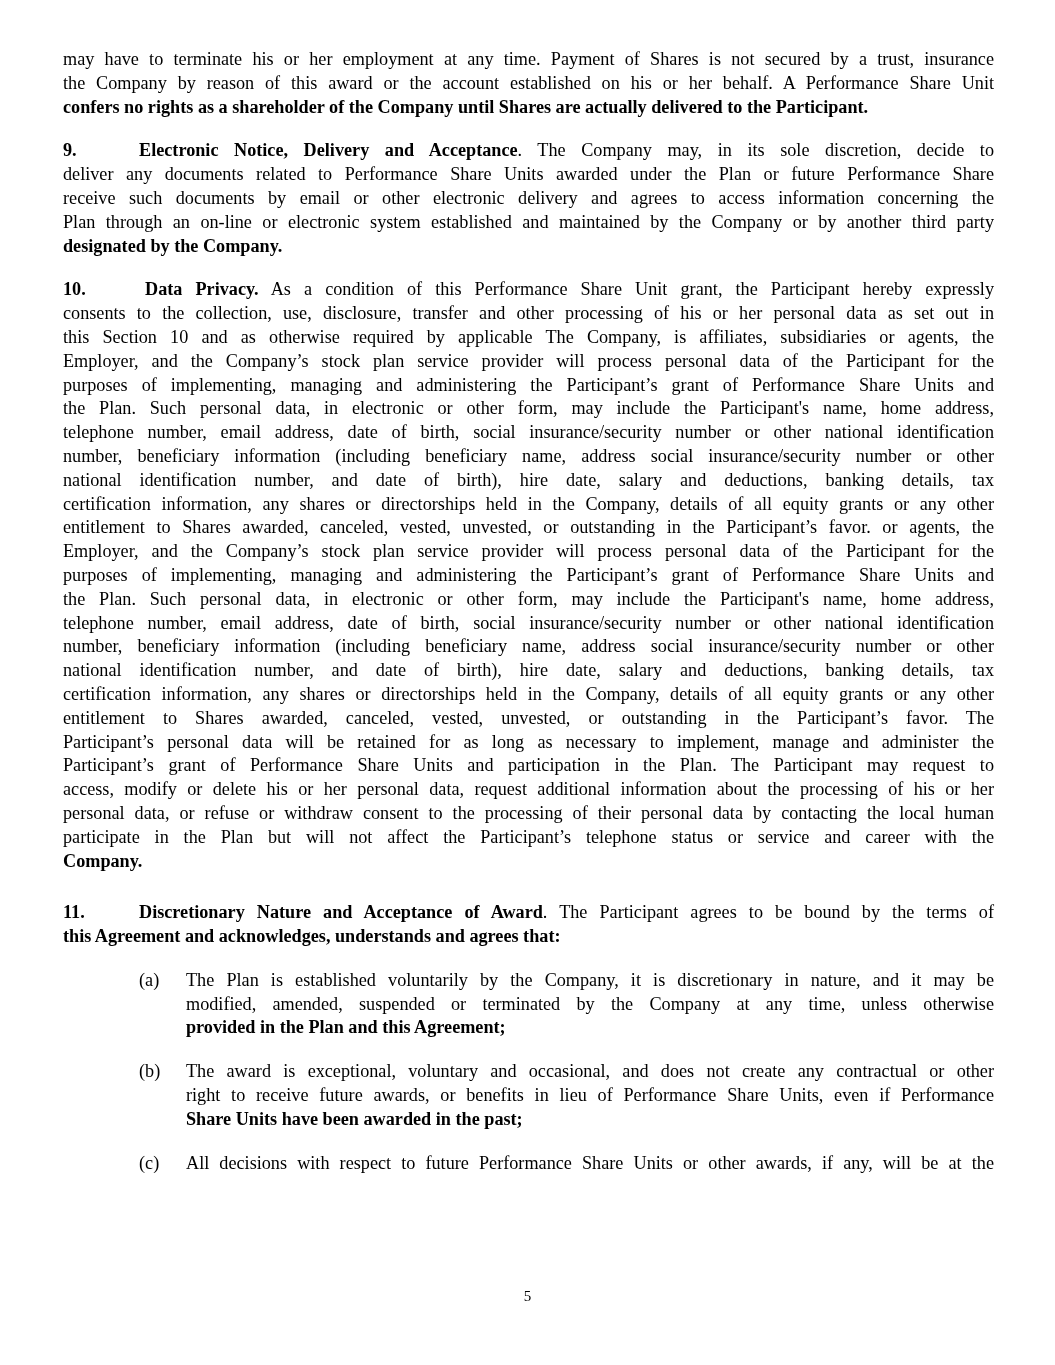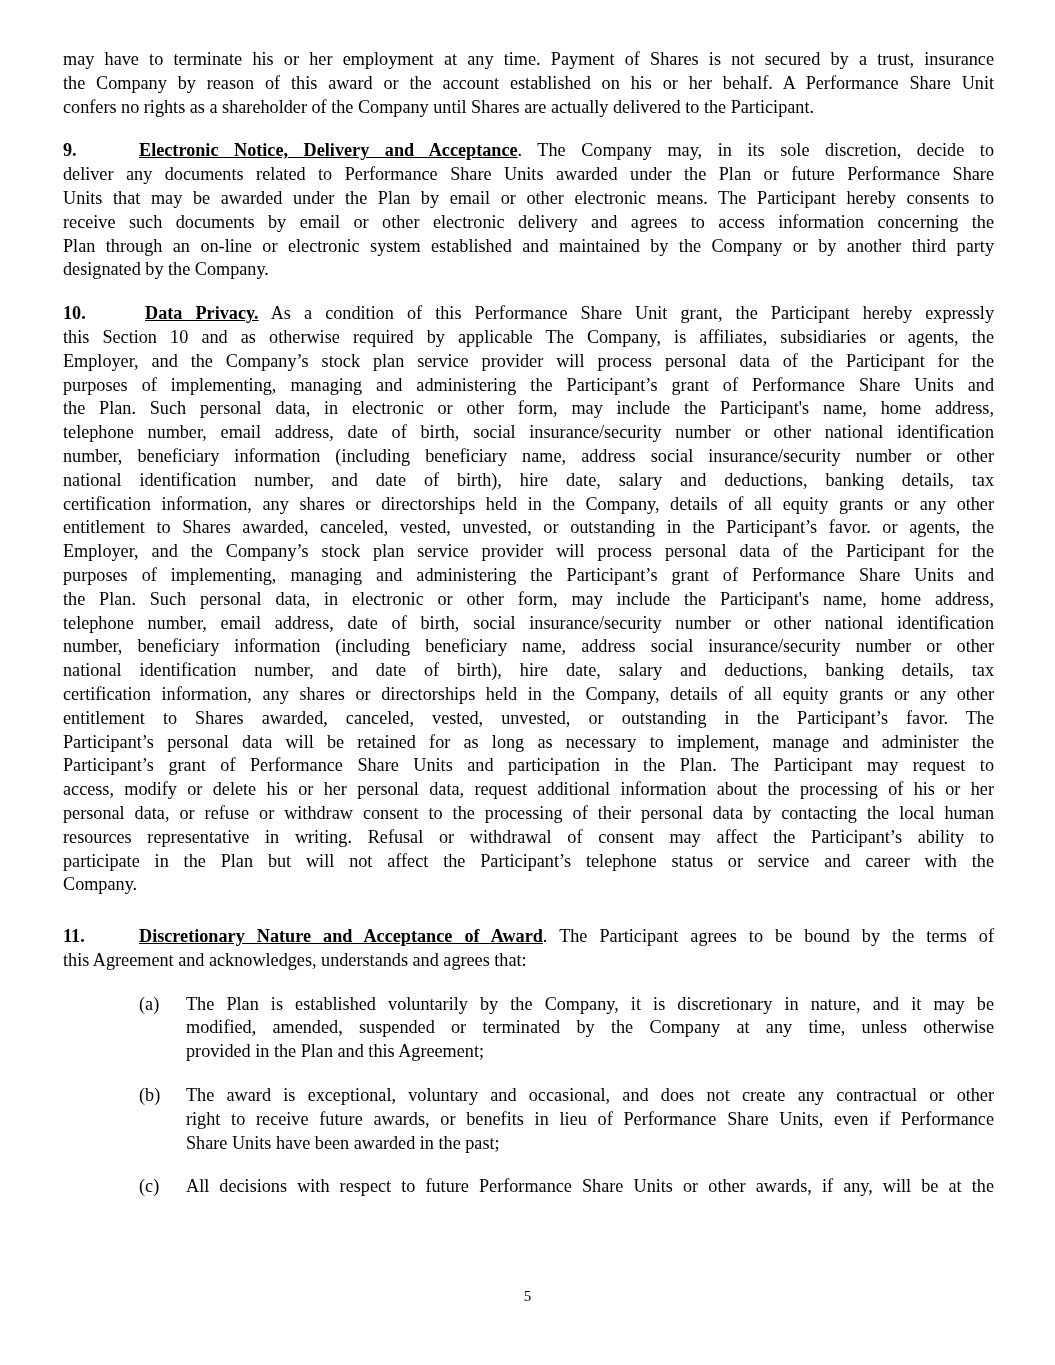--- a/index.html
+++ b/index.html
@@ -28,30 +28,30 @@
       margin: 0 0 20px 0;
     }
     .line {
       display: block;
       text-align: justify;
       text-align-last: justify;
       white-space: nowrap;
     }
     .line.last {
       text-align-last: left;
+      font-weight: bold;
     }
     .sec-num {
       font-weight: bold;
       display: inline-block;
       width: 76px;
     }
     .sec-num.w10 { width: 82px; }
     .sec-title {
       font-weight: bold;
-      text-decoration: underline;
     }
     .item {
       position: relative;
       margin: 0 0 20px 0;
       padding-left: 123px;
     }
     .item-label {
       position: absolute;
       left: 76px;
       top: 0;
@@ -73,28 +73,28 @@
 
   <div class="para">
     <span class="line">may have to terminate his or her employment at any time. Payment of Shares is not secured by a trust, insurance</span>
     <span class="line">the Company by reason of this award or the account established on his or her behalf. A Performance Share Unit</span>
     <span class="line last">confers no rights as a shareholder of the Company until Shares are actually delivered to the Participant.</span>
   </div>
 
   <div class="para">
     <span class="line"><span class="sec-num">9.</span><span class="sec-title">Electronic Notice, Delivery and Acceptance</span><span>.  The Company may, in its sole discretion, decide to</span></span>
     <span class="line">deliver any documents related to Performance Share Units awarded under the Plan or future Performance Share</span>
-    <span class="line">Units that may be awarded under the Plan by email or other electronic means. The Participant hereby consents to</span>
     <span class="line">receive such documents by email or other electronic delivery and agrees to access information concerning the</span>
     <span class="line">Plan through an on-line or electronic system established and maintained by the Company or by another third party</span>
     <span class="line last">designated by the Company.</span>
   </div>
 
   <div class="para" id="sec10">
     <span class="line"><span class="sec-num w10">10.</span><span class="sec-title">Data Privacy.</span><span>  As a condition of this Performance Share Unit grant, the Participant hereby expressly</span></span>
+  <span class="line">consents to the collection, use, disclosure, transfer and other processing of his or her personal data as set out in</span>
       <span class="line">this Section 10 and as otherwise required by applicable The Company, is affiliates, subsidiaries or agents, the</span>
       <span class="line">Employer, and the Company’s stock plan service provider will process personal data of the Participant for the</span>
       <span class="line">purposes of implementing, managing and administering the Participant’s grant of Performance Share Units and</span>
       <span class="line">the Plan. Such personal data, in electronic or other form, may include the Participant's name, home address,</span>
       <span class="line">telephone number, email address, date of birth, social insurance/security number or other national identification</span>
       <span class="line">number, beneficiary information (including beneficiary name, address social insurance/security number or other</span>
       <span class="line">national identification number, and date of birth), hire date, salary and deductions, banking details, tax</span>
       <span class="line">certification information, any shares or directorships held in the Company, details of all equity grants or any other</span>
       <span class="line">entitlement to Shares awarded, canceled, vested, unvested, or outstanding in the Participant’s favor. or agents, the</span>
       <span class="line">Employer, and the Company’s stock plan service provider will process personal data of the Participant for the</span>
@@ -102,21 +102,20 @@
       <span class="line">the Plan. Such personal data, in electronic or other form, may include the Participant's name, home address,</span>
       <span class="line">telephone number, email address, date of birth, social insurance/security number or other national identification</span>
       <span class="line">number, beneficiary information (including beneficiary name, address social insurance/security number or other</span>
       <span class="line">national identification number, and date of birth), hire date, salary and deductions, banking details, tax</span>
       <span class="line">certification information, any shares or directorships held in the Company, details of all equity grants or any other</span>
       <span class="line">entitlement to Shares awarded, canceled, vested, unvested, or outstanding in the Participant’s favor. The</span>
       <span class="line">Participant’s personal data will be retained for as long as necessary to implement, manage and administer the</span>
       <span class="line">Participant’s grant of Performance Share Units and participation in the Plan. The Participant may request to</span>
       <span class="line">access, modify or delete his or her personal data, request additional information about the processing of his or her</span>
       <span class="line">personal data, or refuse or withdraw consent to the processing of their personal data by contacting the local human</span>
-      <span class="line">resources representative in writing. Refusal or withdrawal of consent may affect the Participant’s ability to</span>
       <span class="line">participate in the Plan but will not affect the Participant’s telephone status or service and career with the</span>
       <span class="line last">Company.</span>
     </div>
 
   <div class="para" id="sec11">
     <span class="line"><span class="sec-num">11.</span><span class="sec-title">Discretionary Nature and Acceptance of Award</span><span>.  The Participant agrees to be bound by the terms of</span></span>
     <span class="line last">this Agreement and acknowledges, understands and agrees that:</span>
   </div>
 
   <div id="sec11-items">

